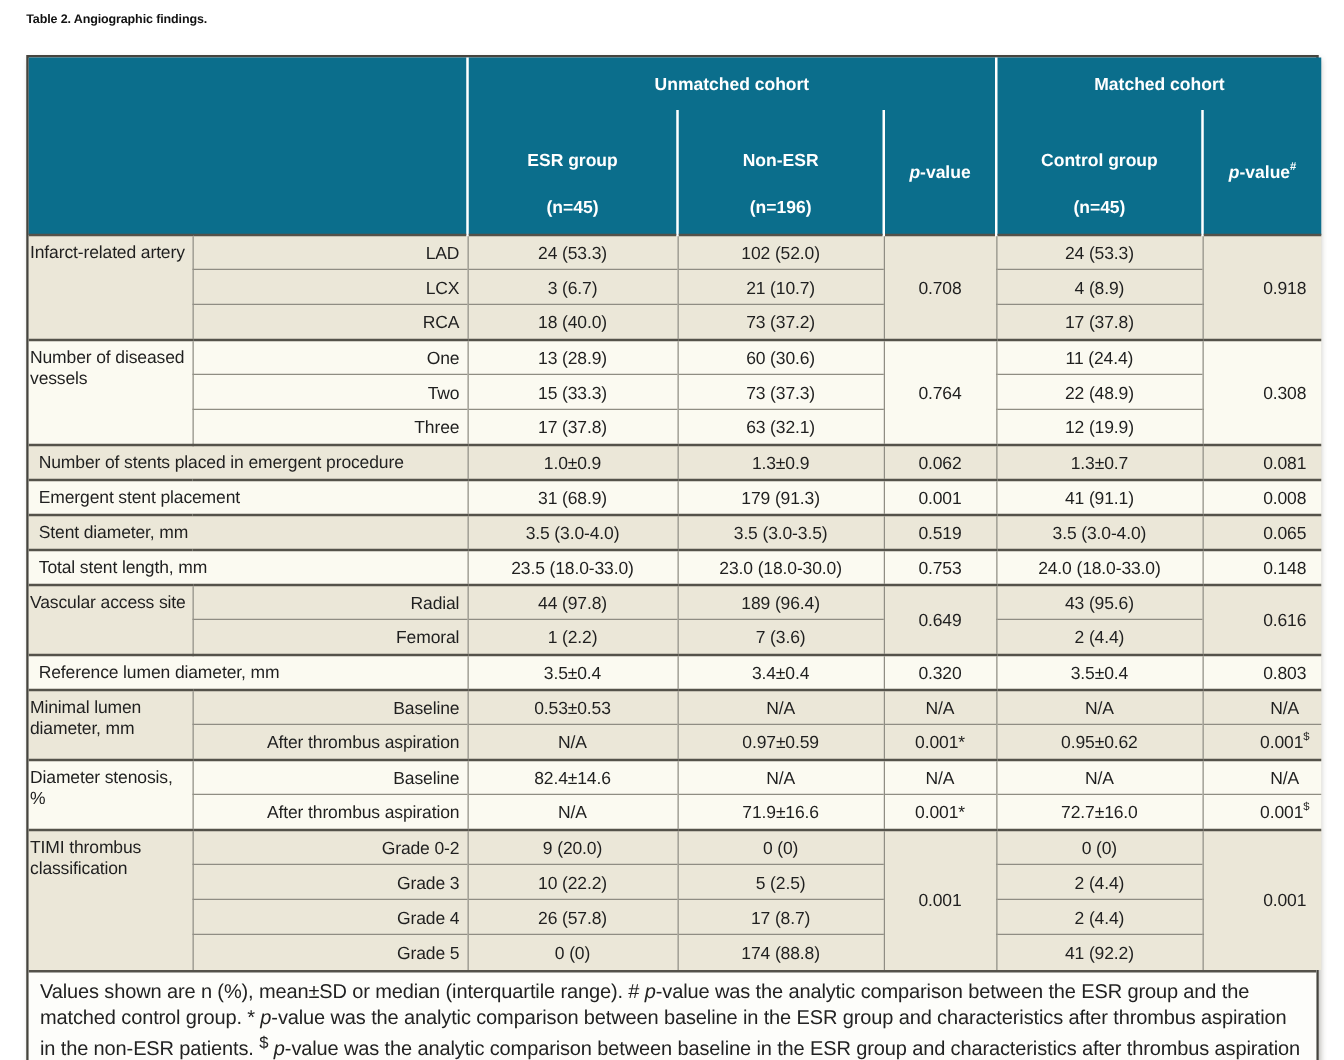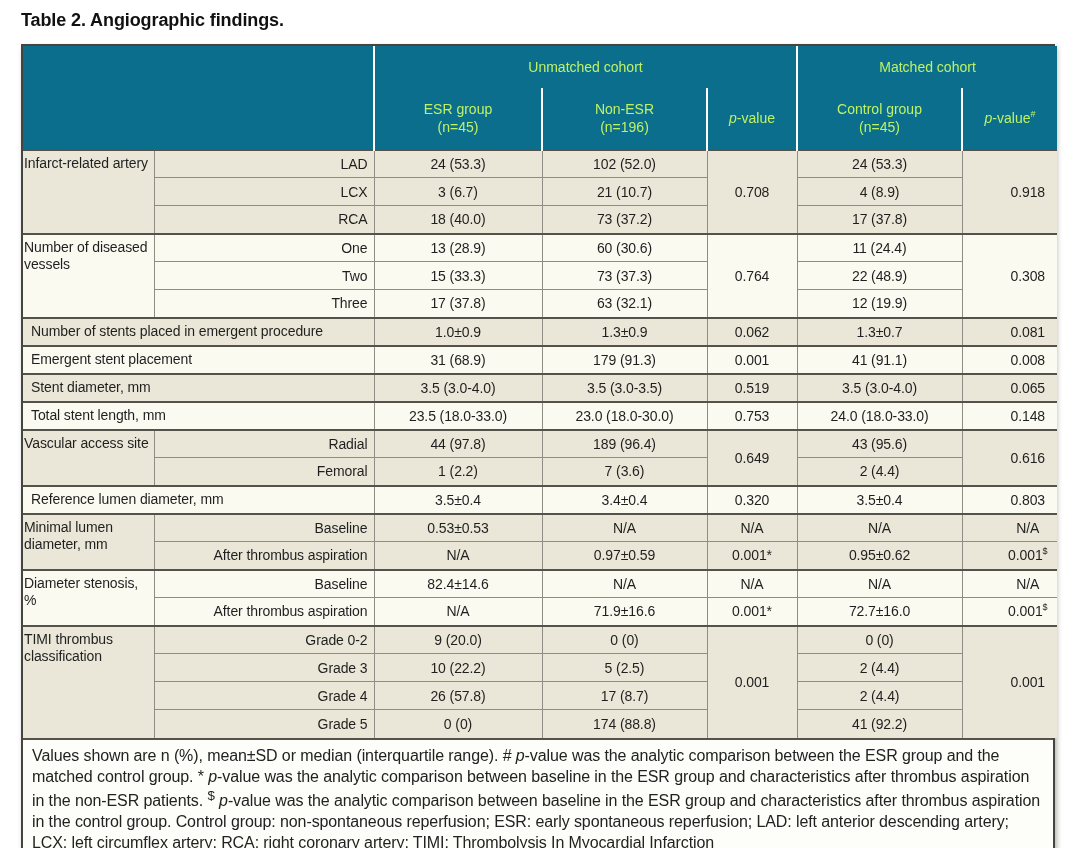--- a/index.html
+++ b/index.html
@@ -7,44 +7,44 @@
   .page {
     position:relative;
     width:1075px; height:848px;
     background:#ffffff;
     font-family:"Liberation Sans", sans-serif;
     color:#1f1f1f;
     overflow:hidden;
   }
   .title {
     position:absolute; left:21px; top:10px;
-    font-size:18px; font-weight:700; color:#111;
+    font-size:10px; font-weight:700; color:#111;
     letter-spacing:-0.1px;
   }
   .tablebox {
     position:absolute; left:21px; top:44px; width:1034px;
     border:2px solid #45443e;
     box-shadow:2px 3px 5px rgba(90,88,78,0.45);
     background:#fff;
   }
   table { border-collapse:collapse; width:100%; table-layout:fixed; }
   
   thead th {
-    background:#0b6e8c; color:#bef264;
-    font-size:14px; font-weight:400;
+    background:#0b6e8c; color:#ffffff;
+    font-size:14px; font-weight:700;
     text-align:center; vertical-align:middle;
     border:2px solid #ffffff;
     border-top:none; border-bottom:none;
     padding:12px 2px; line-height:1.3;
   }
   thead tr.h1 th { height:30px; }
   thead tr.h2 th { height:52px; }
   thead th.no-left  { border-left:none; }
   thead th.no-right { border-right:none; }
-  thead th .l2 { display:block; }
+  thead th .l2 { display:block;margin-top:19px; }
   thead sup, td sup { font-size:9px; vertical-align:super; line-height:0; }
   
   tbody td {
     font-size:14px;
     height:28px;
     border-top:1px solid #8f8d83;
     border-left:1px solid #8f8d83;
     border-right:1px solid #8f8d83;
     border-bottom:none;
     padding:1px 6px;

